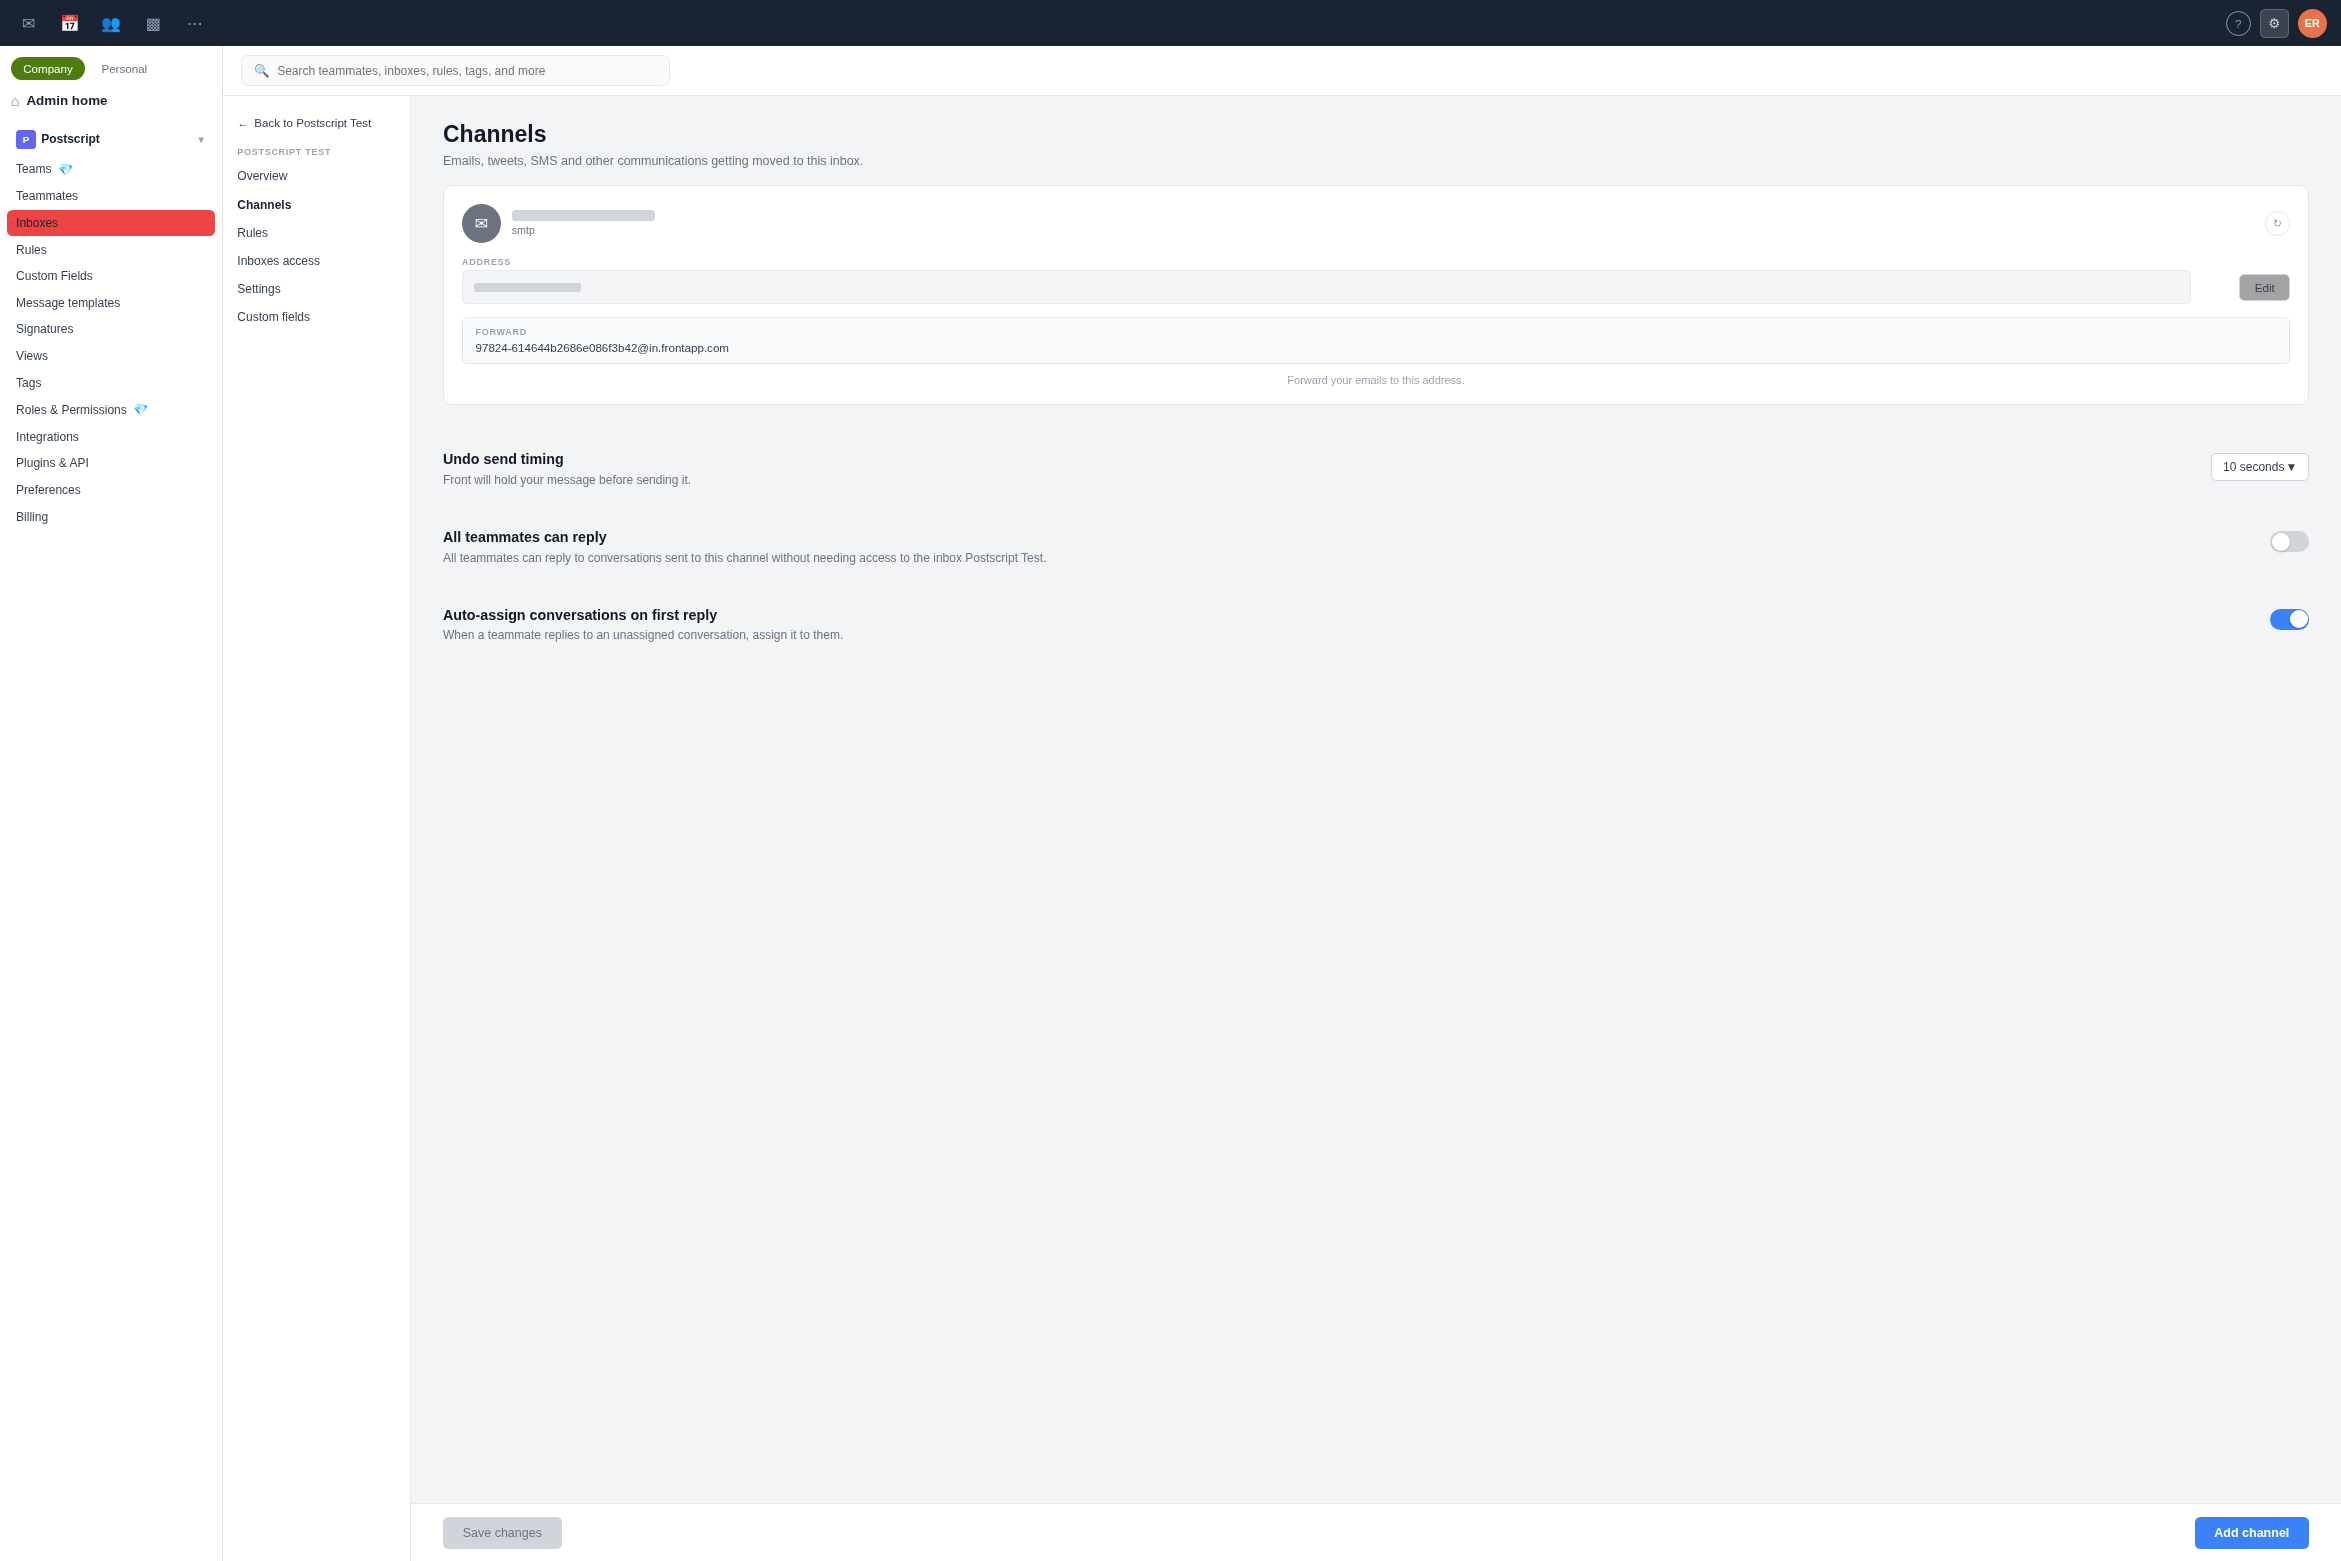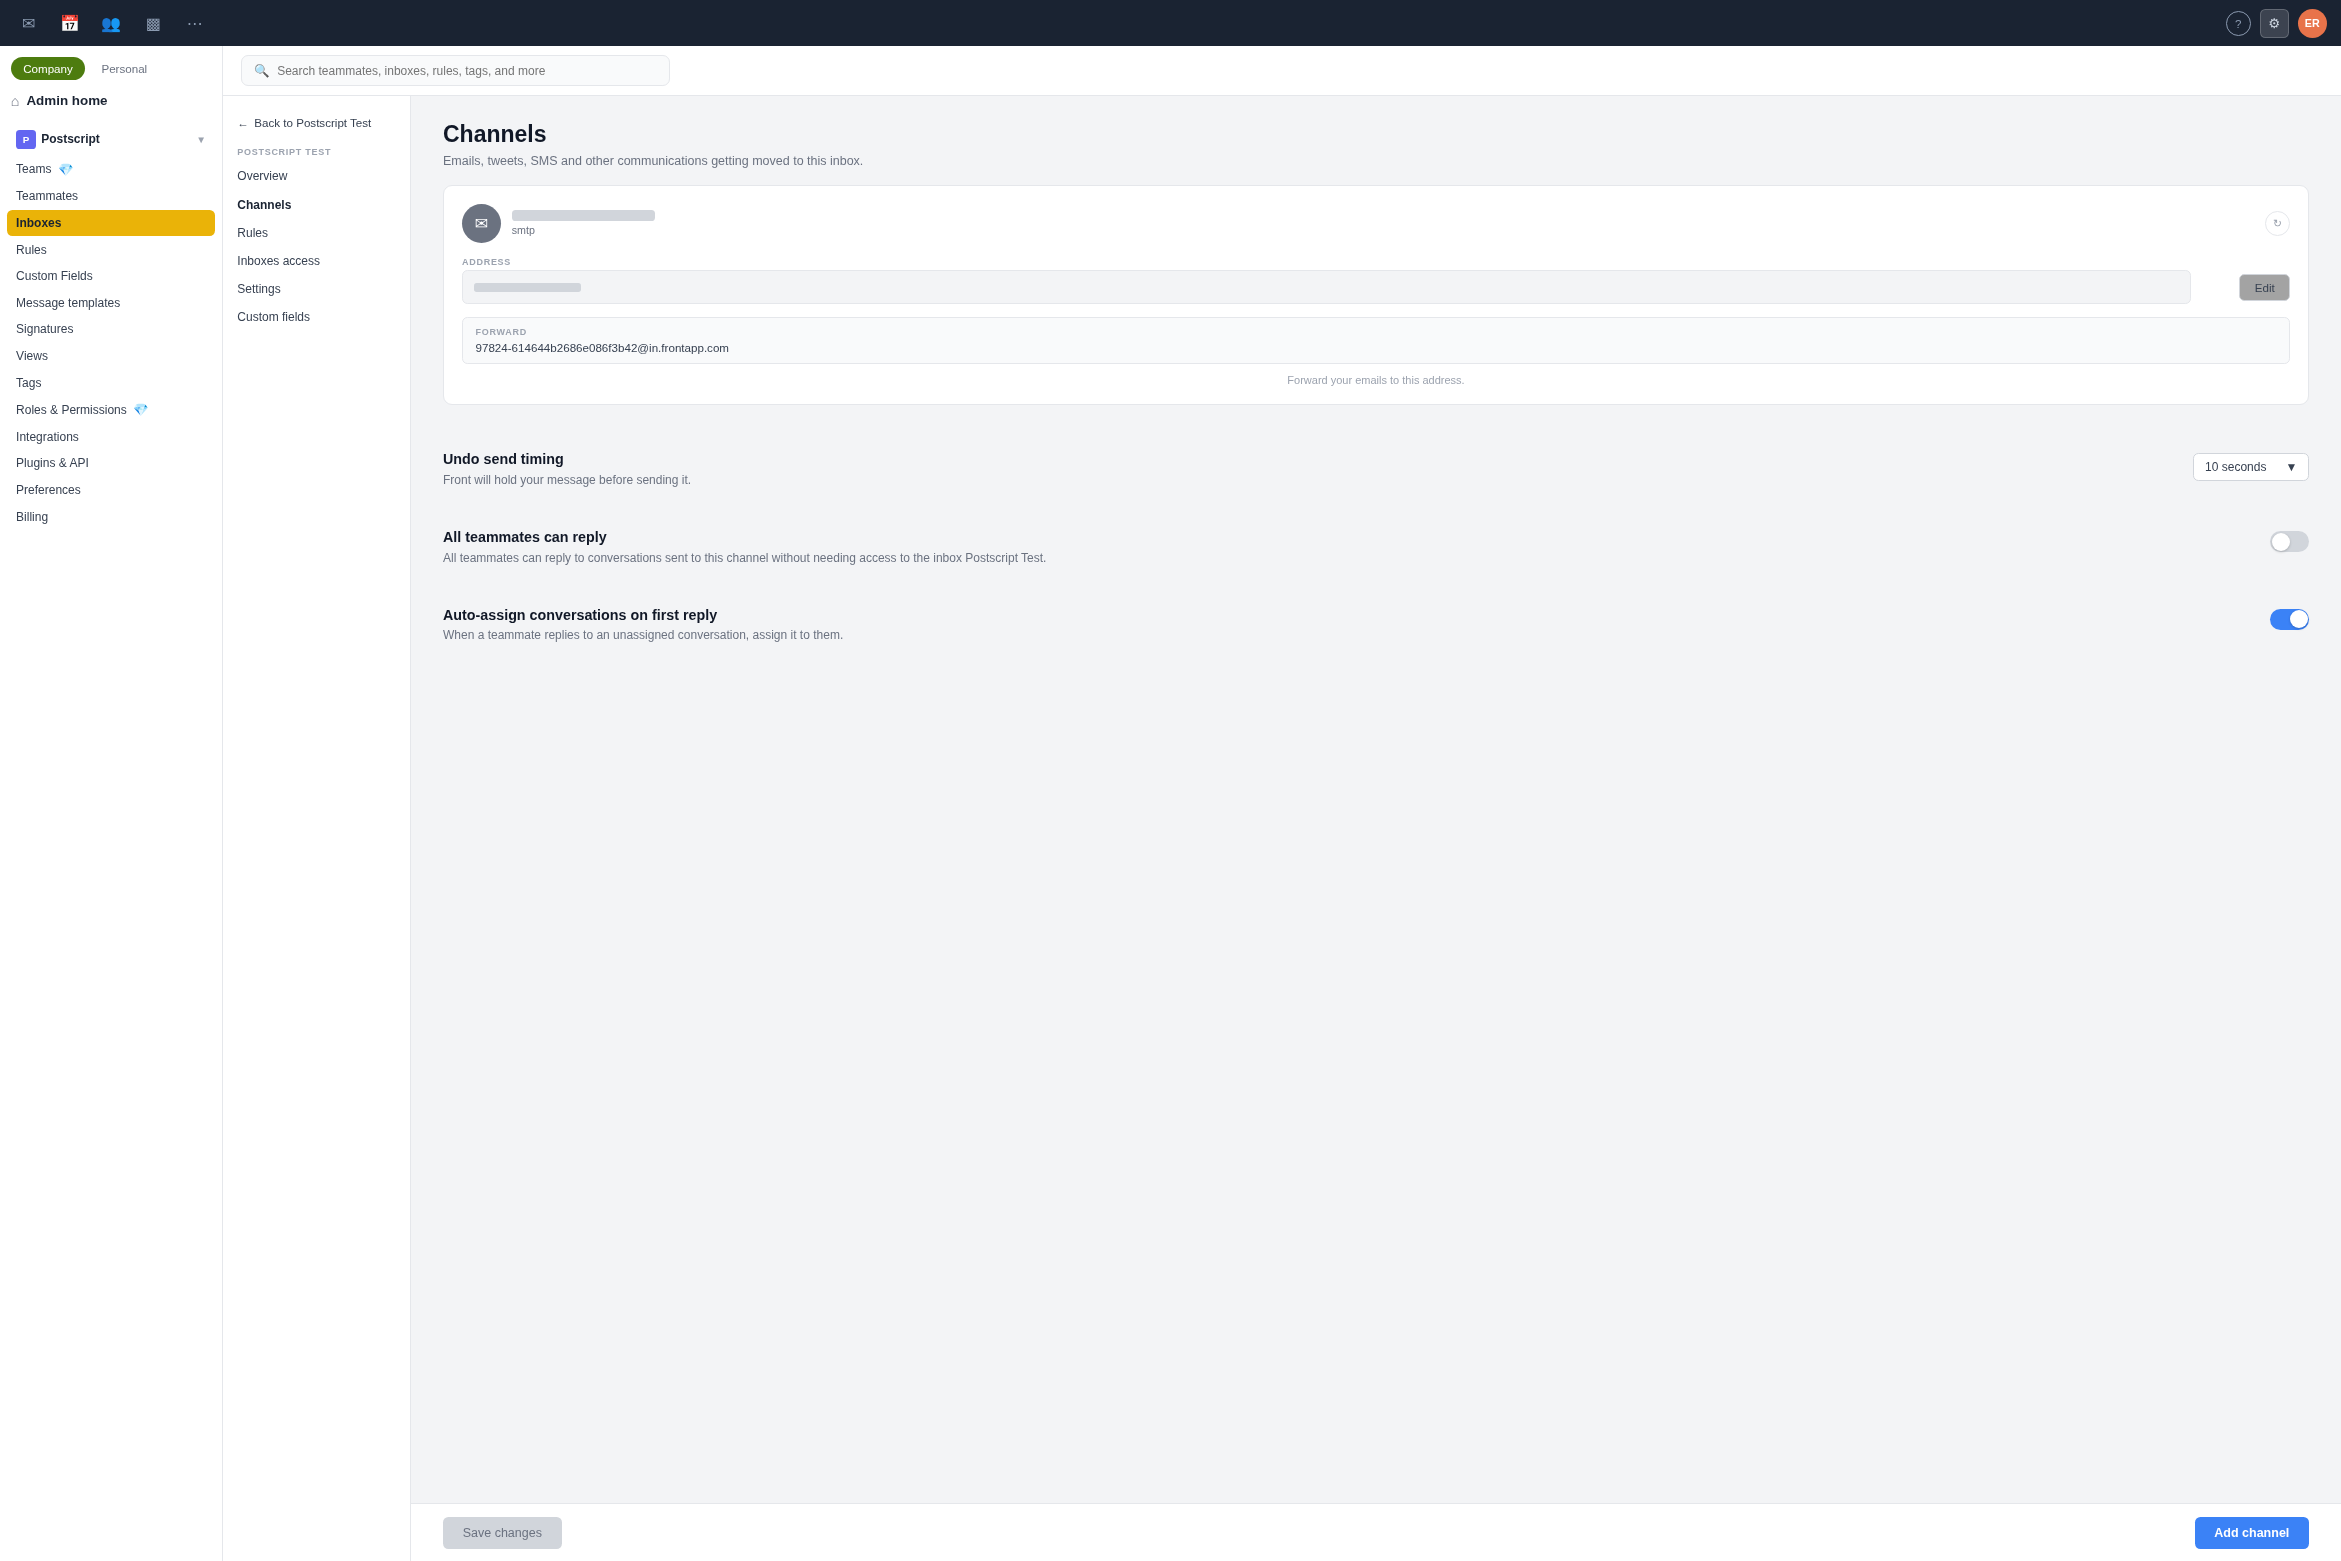--- a/index.html
+++ b/index.html
@@ -29,21 +29,21 @@
     .sidebar-tab {
       padding: 5.4px 12.5px; border-radius: 18px; font-size: 11.6px; font-weight: 500; cursor: pointer; border: none;
     }
     .sidebar-tab.active { background: #4d7c0f; color: #fff; }
     .sidebar-tab.inactive { background: transparent; color: #6b7280; }
     .sidebar-section { padding: 10.7px 7.1px; }
     .sidebar-item {
       display: flex; align-items: center; gap: 7px; padding: 6.3px 9px; border-radius: 5.4px;
       font-size: 12px; color: #374151; cursor: pointer; text-decoration: none;
     }
-    .sidebar-item.active { background: #eab308; color: #1a2332; font-weight: 700; }
+    .sidebar-item.active { background: #ef4444; color: #1a2332; font-weight: 400; }
     .sidebar-item-group { display: flex; align-items: center; justify-content: space-between; padding: 6.3px 9px; cursor: pointer; }
     .sidebar-item-group-left { display: flex; align-items: center; gap: 5.4px; font-size: 12px; font-weight: 700; color: #1a2332; }
     .sidebar-item-group-left .group-icon { width: 19.7px; height: 19.7px; background: #6366f1; border-radius: 3.6px; display: flex; align-items: center; justify-content: center; color: white; font-size: 9.8px; font-weight: 700; }
     .sidebar-chevron { color: #9ca3af; font-size: 9.8px; }
     .gem-icon { font-size: 12.5px; }
     .admin-home { display: flex; align-items: center; gap: 7.1px; padding: 12.5px 10.7px 3.6px; font-size: 13.4px; font-weight: 600; color: #1a2332; cursor: pointer; }
     .home-icon { font-size: 14.3px; color: #6b7280; }
     .search-bar {
       display: flex; align-items: center; gap: 7.1px; background: #f9fafb; border: 0.9px solid #e5e7eb;
       border-radius: 7.1px; padding: 7.1px 12.5px; width: 429px;
@@ -92,21 +92,21 @@
     
     .settings-section { margin-bottom: 0; }
     .settings-row { display: flex; align-items: flex-start; justify-content: space-between; padding: 19.7px 0; border-top: 0.9px solid #f3f4f6; }
     .settings-row-left { flex: 1; padding-right: 21.4px; }
     .settings-row-title { font-size: 14.3px; font-weight: 600; color: #111827; margin-bottom: 3.6px; }
     .settings-row-desc { font-size: 12px; color: #6b7280; line-height: 1.5; }
     .settings-row-right { display: flex; align-items: center; gap: 7.1px; flex-shrink: 0; margin-top: 1.8px; }
 
     
     .dropdown-btn {
-      display: flex; align-items: center; gap: 19px; padding: 6.3px 10.7px; border: 0.9px solid #d1d5db; border-radius: 5.4px;
+      display: flex; align-items: center; gap: 1px; padding: 6.3px 10.7px; border: 0.9px solid #d1d5db; border-radius: 5.4px;
       background: #fff; font-size: 12px; color: #374151; cursor: pointer;
     }
 
     
     .toggle {
       width: 39px; height: 21.4px; border-radius: 10.7px; position: relative; cursor: pointer;
       transition: background 0.2s; flex-shrink: 0;
     }
     .toggle.off { background: #d1d5db; }
     .toggle.on { background: #3b82f6; }

